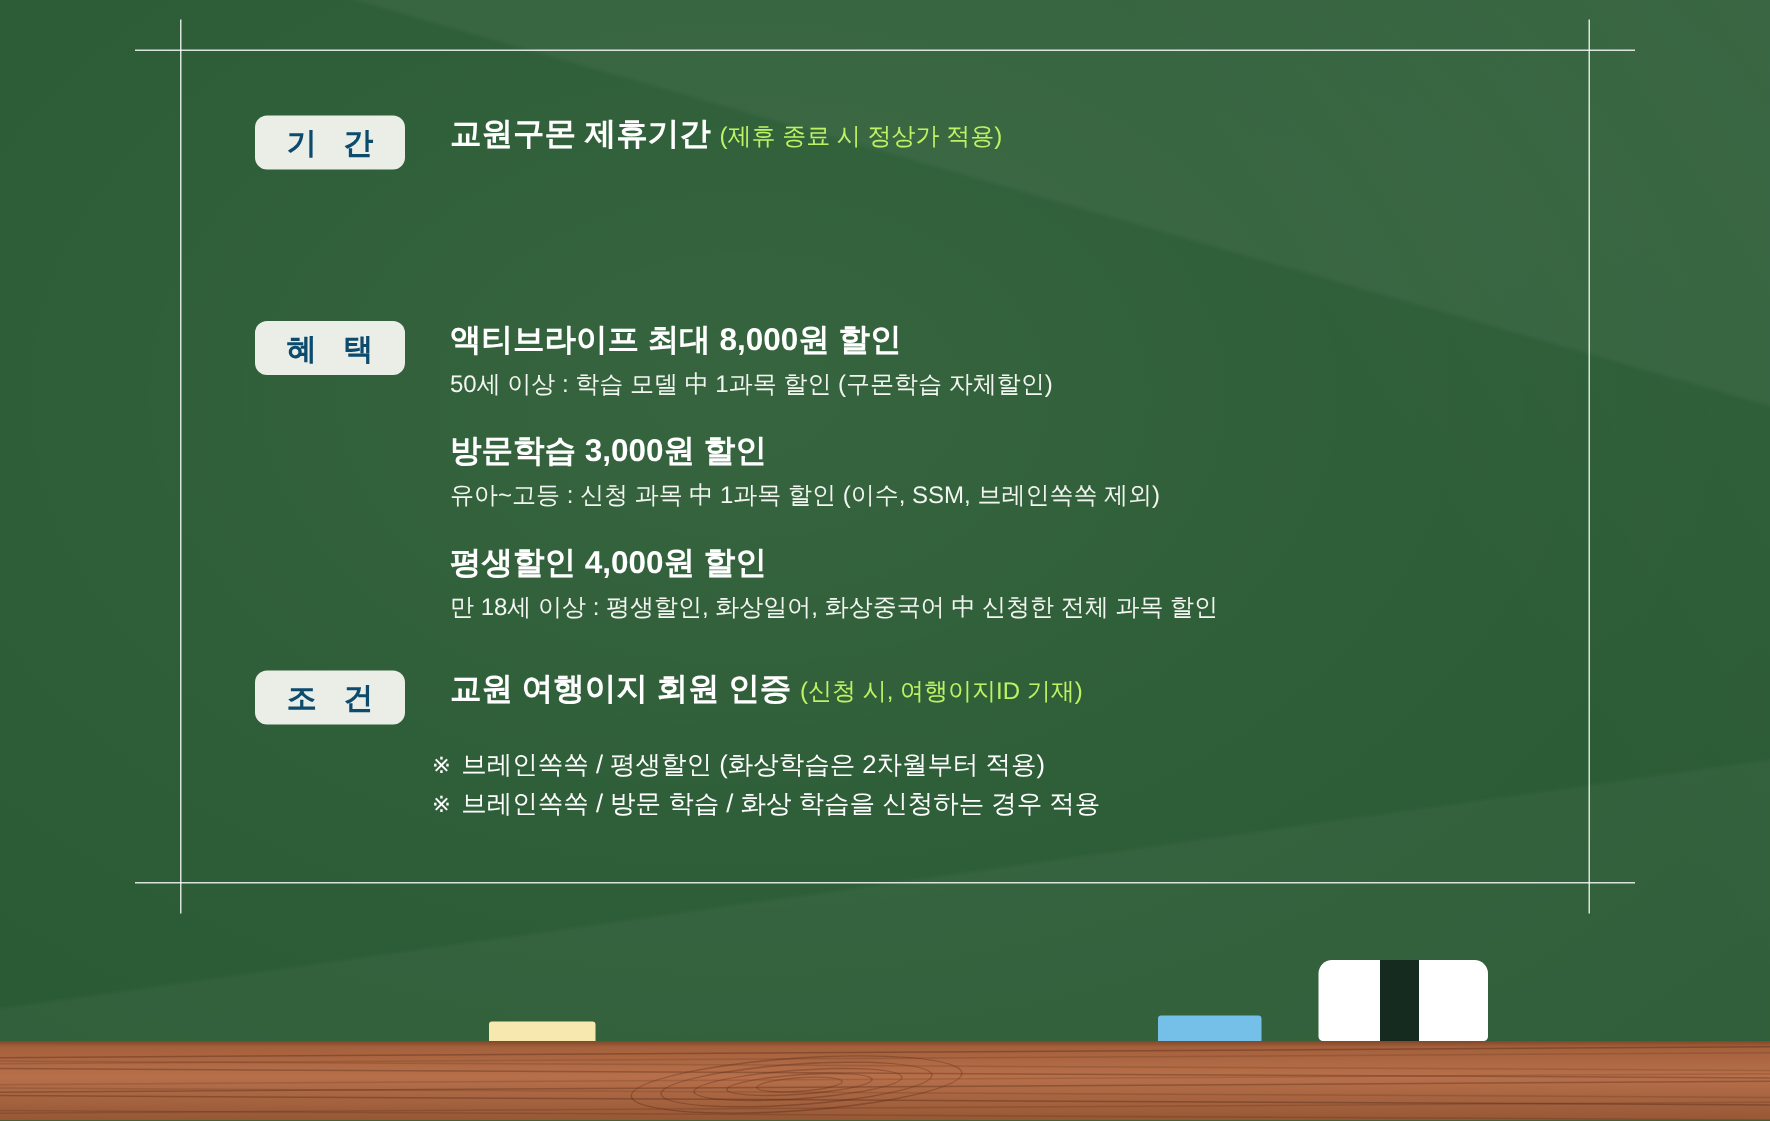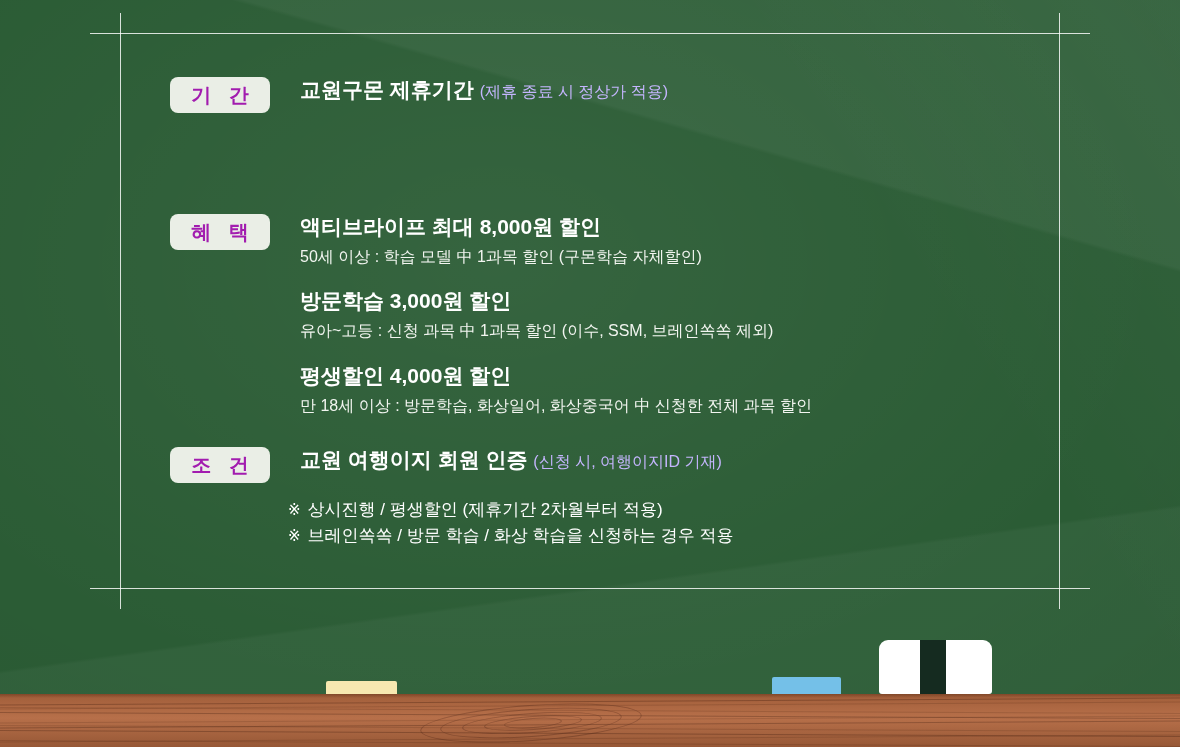--- a/index.html
+++ b/index.html
@@ -57,35 +57,35 @@
 
   
   .content{position:absolute;left:0;top:0;width:1180px;height:694px;}
 
   .row{position:absolute;display:flex;align-items:flex-start;}
 
   .chip{
     width:100px;height:36px;border-radius:8px;
     background:#eaeee6;
     display:flex;align-items:center;justify-content:center;
-    color:#a21caf;
+    color:#0c4a6e;
     font-size:20px;font-weight:700;letter-spacing:.30em;
     text-indent:.30em;
     box-sizing:border-box;
     flex:0 0 auto;
   }
 
   .body-col{margin-left:30px;color:#ffffff;}
 
   .line-strong{
     font-size:21px;font-weight:700;color:#ffffff;
     line-height:1.28;white-space:nowrap;
   }
   .line-strong .paren{
-    font-size:16px;font-weight:400;color:#c4b5fd;
+    font-size:16px;font-weight:400;color:#bef264;
   }
   .line-sub{
     font-size:16px;font-weight:400;color:#f2f5f0;
     line-height:1.34;margin-top:5px;white-space:nowrap;
   }
 
   .benefit-block{margin-bottom:21px;}
   .benefit-block:last-child{margin-bottom:0;}
 
   .notes{position:absolute;left:288px;top:497px;}
@@ -175,40 +175,40 @@
             <div class="line-sub">50세 이상 : 학습 모델 中 1과목 할인 (구몬학습 자체할인)</div>
           </div>
 
           <div class="benefit-block">
             <div class="line-strong">방문학습 3,000원 할인</div>
             <div class="line-sub">유아~고등 : 신청 과목 中 1과목 할인 (이수, SSM, 브레인쏙쏙 제외)</div>
           </div>
 
           <div class="benefit-block">
             <div class="line-strong">평생할인 4,000원 할인</div>
-            <div class="line-sub">만 18세 이상 : 방문학습, 화상일어, 화상중국어 中 신청한 전체 과목 할인</div>
+            <div class="line-sub">만 18세 이상 : 평생할인, 화상일어, 화상중국어 中 신청한 전체 과목 할인</div>
           </div>
 
         </div>
       </div>
 
       <div class="row" style="left:170px;top:447px;">
         <div class="chip">조 건</div>
         <div class="body-col">
           <div class="line-strong">
             <span>교원 여행이지 회원 인증</span>
             <span class="paren">(신청 시, 여행이지ID 기재)</span>
           </div>
         </div>
       </div>
 
       <div class="notes">
         <div class="note">
           <span class="mark">※</span>
-          <span>상시진행 / 평생할인 (제휴기간 2차월부터 적용)</span>
+          <span>브레인쏙쏙 / 평생할인 (화상학습은 2차월부터 적용)</span>
         </div>
         <div class="note">
           <span class="mark">※</span>
           <span>브레인쏙쏙 / 방문 학습 / 화상 학습을 신청하는 경우 적용</span>
         </div>
       </div>
 
     </div>
   </div>
 

